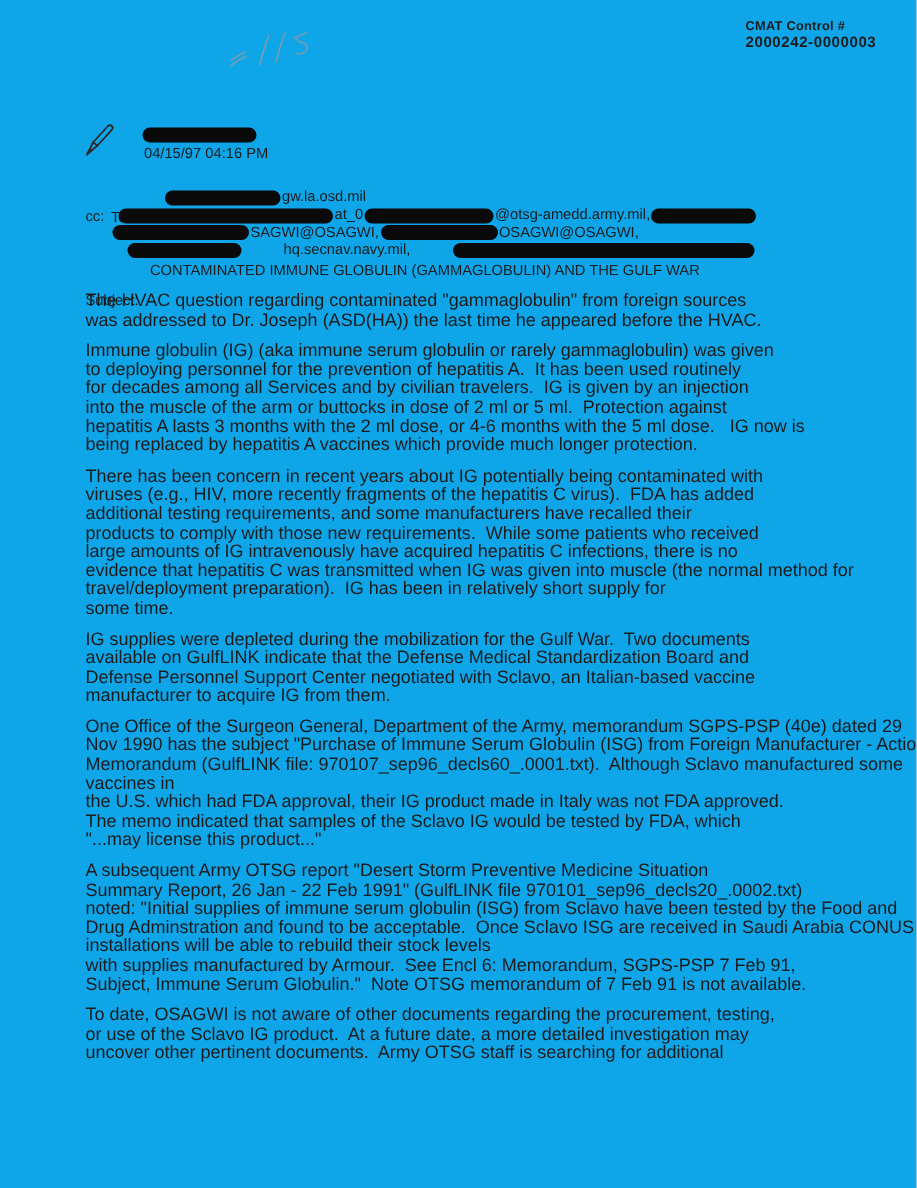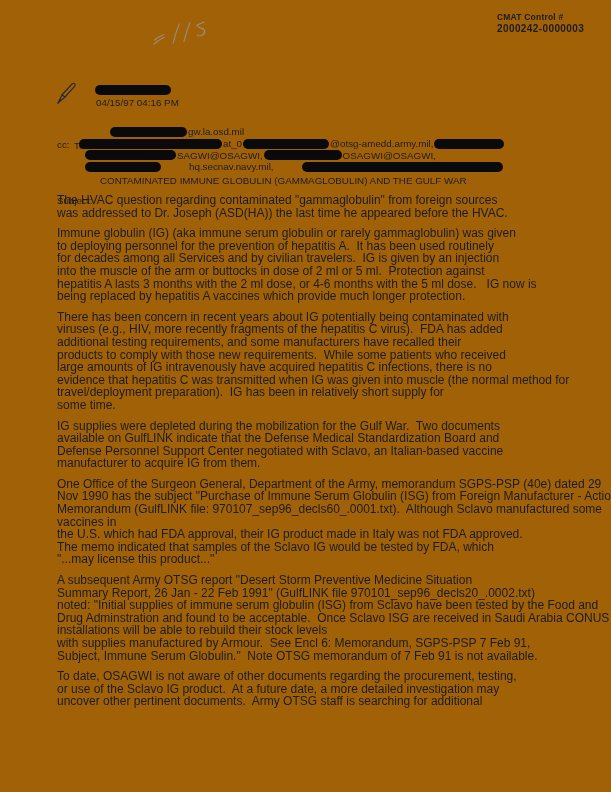--- a/index.html
+++ b/index.html
@@ -1,19 +1,19 @@
 <!DOCTYPE html>
 <html><head>
 <meta charset="utf-8">
 <style>
   html,body{margin:0;padding:0;background:#e8e8e8;}
   .page{
     position:relative;
     width:611px;height:792px;
-    background:#a16207;
+    background:#0ea5e9;
     font-family:"Liberation Sans", sans-serif;
     color:#1c1c1c;
     overflow:hidden;
     margin:0 auto;
   }
   .cmat{position:absolute;left:497px;top:13px;line-height:1.15;}
   .cmat .lbl{font-size:8.5px;font-weight:bold;letter-spacing:.2px;}
   .cmat .num{font-size:10px;font-weight:bold;letter-spacing:.4px;}
 
   .hand-note{position:absolute;left:150px;top:18px;opacity:.75;}
@@ -30,21 +30,21 @@
   .bar-top{position:absolute;left:95px;top:85px;width:76px;height:10px;border-radius:5px;}
   .timestamp{position:absolute;left:96px;top:97px;font-size:9.8px;}
 
   .hrow{position:absolute;display:flex;align-items:center;gap:1px;font-size:9.8px;white-space:nowrap;}
   .hlabel{position:absolute;font-size:9.8px;}
   #lbl-to{left:74px;top:127px;margin-top:13px;}
   #lbl-cc{left:57px;top:139px;}
   #lbl-subject{left:57px;top:175px;margin-top:20px;}
   #row-to{left:110px;top:126px;}
   #row-cc1{left:79px;top:138px;align-items:flex-end;}
-  #row-cc2{left:85px;top:149.5px;}
+  #row-cc2{left:75px;top:149.5px;}
   #row-cc3{left:85px;top:161px;gap:28px;}
   #row-subject{left:100px;top:175px;font-size:9.8px;position:absolute;white-space:nowrap;}
 
   .body-text{position:absolute;left:57px;top:194px;width:545px;}
   .para{
     white-space:pre;
     font-size:12px;
     line-height:12.6px;
     margin:0 0 8px 0;
     color:#1c1c1c;

